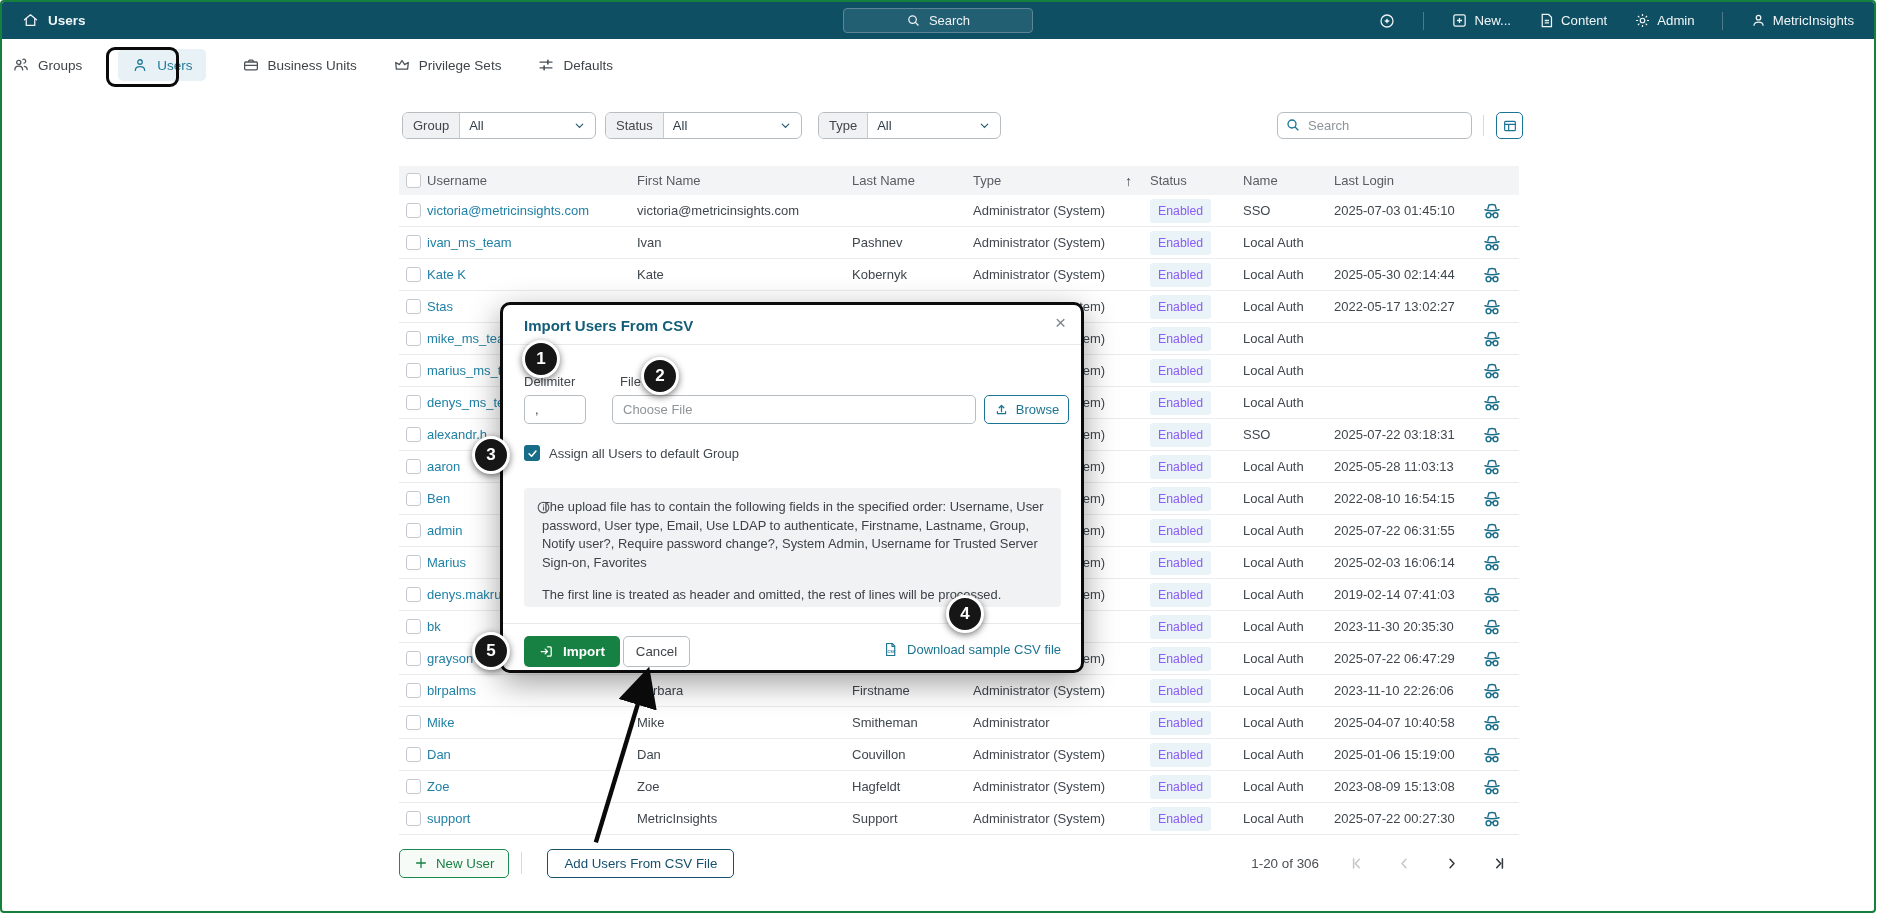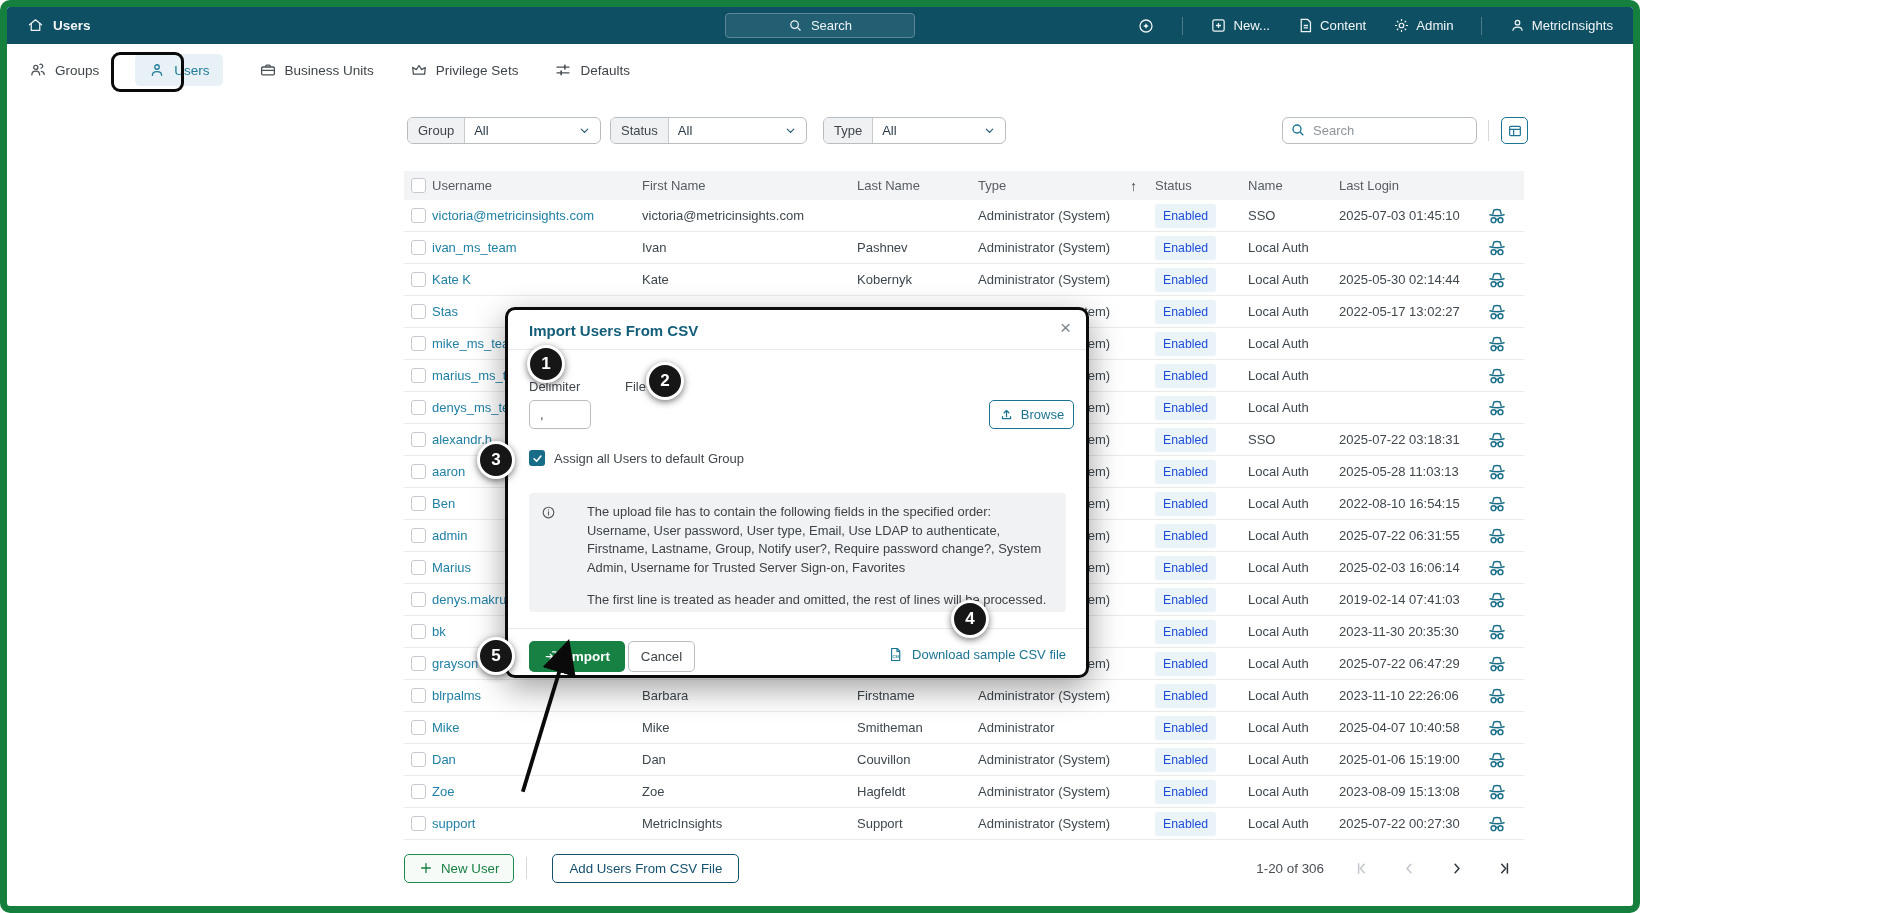--- a/index.html
+++ b/index.html
@@ -1,34 +1,34 @@
 <!DOCTYPE html>
 <html><head>
 <meta charset="utf-8">
 <style>
   * { box-sizing: border-box; margin: 0; padding: 0; }
   html,body { background:#fff; font-family:"Liberation Sans", sans-serif; }
-  .frame{ position:relative; width:1640px; height:913px; border:7px solid #15803d;
-          border-radius:10px; background:#fff; overflow:hidden; }
+  .frame{ position:relative; width:1876px; height:913px; border:2px solid #15803d;
+          border-radius:4px; background:#fff; overflow:hidden; }
 
   
   .topbar{ position:absolute; top:0; left:0; right:0; height:37px; background:#0e4f63;
            display:flex; align-items:center; padding:0 20px; color:#f2f6f7; }
   .topbar-left{ display:flex; align-items:center; gap:9px; font-weight:bold; font-size:13.5px; }
   .topbar-search{ position:absolute; left:50%; transform:translateX(-50%); width:190px; height:25px;
            background:#235f73; border:1px solid #5d8596; border-radius:4px; display:flex;
            align-items:center; justify-content:center; gap:8px; color:#eef3f5; font-size:13px; cursor:pointer;}
   .topbar-right{ margin-left:auto; display:flex; align-items:center; gap:27px; font-size:13.2px; }
   .tb-item{ display:flex; align-items:center; gap:6px; cursor:pointer; white-space:nowrap;}
   .tb-divider{ width:1px; height:18px; background:#4e7a8b; }
   .icon{ display:inline-flex; align-items:center; justify-content:center; }
 
   
   .tabs{ position:absolute; top:37px; left:0; right:0; height:52px; display:flex;
-         align-items:center; gap:36px; padding-left:22px; background:#fff; }
+         align-items:center; gap:36px; padding-left:10px; background:#fff; }
   .tab{ display:flex; align-items:center; gap:8px; font-size:13.5px; color:#3e4449; cursor:pointer; }
   .tab svg{ stroke:#4a5157; }
   .tab.active{ background:#e7f1f6; color:#1f7a99; padding:7px 13px; border-radius:5px; }
   .tab.active svg{ stroke:#1f7a99; }
   .tab-annotation{ position:absolute; left:104px; top:8px; width:73px; height:40px;
          border:3.5px solid #0a0a0a; border-radius:9px; pointer-events:none; }
 
   
   .combo{ position:absolute; top:110px; height:27px; display:flex; border:1px solid #b8bdc2;
           border-radius:6px; overflow:hidden; background:#fff; font-size:13px; cursor:pointer;}
@@ -48,21 +48,21 @@
 
   
   .table{ position:absolute; left:397px; top:164px; width:1120px; font-size:13px; }
   .t-row{ display:grid; grid-template-columns:28px 210px 215px 121px 152px 25px 93px 91px 148px 1fr;
           align-items:center; }
   .t-head{ height:29px; background:#f3f4f6; color:#565c62; }
   .t-body .t-row{ height:32px; border-bottom:1px solid #e9ebee; color:#3f474d; }
   .chk{ width:15px; height:15px; border:1.5px solid #c6cad0; border-radius:3px; background:#fff;
         margin-left:7px; cursor:pointer; }
   .u-link{ color:#2080a5; cursor:pointer; text-decoration:none; white-space:nowrap; overflow:hidden;}
-  .badge{ display:inline-block; background:#e9f3f8; color:#1d4ed8; font-size:12.3px;
+  .badge{ display:inline-block; background:#e9f3f8; color:#8b5cf6; font-size:12.3px;
           padding:5px 8px; border-radius:3px; }
   .sort{ color:#3f454b; font-size:14px; }
   .spy-btn{ background:none; border:none; cursor:pointer; display:flex; padding:0; }
 
   
   .list-footer{ position:absolute; left:397px; top:846px; width:1120px; height:30px;
           display:flex; align-items:center; }
   .btn{ display:flex; align-items:center; gap:8px; height:29px; border-radius:5px;
         font-size:13.3px; cursor:pointer; background:#fff; font-family:inherit; }
   .btn-newuser{ border:1.3px solid #1c8a4e; color:#177f41; padding:0 14px; background:#f7fbf8;}
@@ -84,21 +84,21 @@
             font-size:13px; color:#3f454a; padding:0 10px; outline:none; font-family:inherit;}
   .m-input::placeholder{ color:#8d9499; }
   .browse-btn{ position:absolute; left:481px; top:90px; width:85px; height:29px;
             border:1.4px solid #1b7493; border-radius:5px; background:#fff; color:#1b7493;
             display:flex; align-items:center; justify-content:center; gap:7px; font-size:13px; cursor:pointer;}
   .m-checkrow{ position:absolute; left:21px; top:140px; display:flex; align-items:center; gap:9px;
             font-size:13px; color:#40474d; }
   .checkbox-on{ width:16px; height:16px; background:#176d87; border-radius:3px; display:flex;
             align-items:center; justify-content:center; cursor:pointer; }
   .m-info{ position:absolute; left:21px; top:183px; width:537px; height:119px; background:#f1f2f3;
-            border-radius:4px; padding:10px 16px 10px 58px; font-size:12.9px; color:#3c4247;
+            border-radius:4px; padding:10px 16px 10px 18px; font-size:12.9px; color:#3c4247;
             line-height:1.44; }
   .m-info .icon{ position:absolute; left:12px; top:12px; }
   .m-info p + p{ margin-top:14px; }
   .m-hr2{ position:absolute; top:318px; left:0; right:0; height:1px; background:#e7e9eb; }
   .btn-import{ position:absolute; left:21px; top:331px; height:31px; background:#168142;
             border:none; border-radius:5px; color:#fff; font-weight:bold; font-size:13.5px;
             display:flex; align-items:center; gap:9px; padding:8px 15px; cursor:pointer; font-family:inherit;}
   .btn-cancel{ position:absolute; left:120px; top:331px; height:31px; width:67px;
             border:1px solid #b8bdc2; border-radius:5px; background:#fff; color:#3f454a;
             font-size:13.3px; cursor:pointer; font-family:inherit;}
@@ -799,20 +799,21 @@
   </div>
 
   <div class="modal">
     <span class="m-title">Import Users From CSV</span>
     <span class="m-close">×</span>
     <span class="m-hr1"></span>
 
     <span class="m-label" style="left:21px; top:69px;">Delimiter</span>
     <span class="m-label" style="left:117px; top:69px;">File</span>
     <input class="m-input" style="left: 21px; top: 90px; width: 62px;" value=",">
+    <input class="m-input" style="left: 109px; top: 90px; width: 364px;" placeholder="Choose File">
     <button class="browse-btn">
       <span class="icon">
         <svg width="15" height="15" viewBox="0 0 24 24" fill="none" stroke="#1b7493" stroke-width="2" stroke-linecap="round" stroke-linejoin="round">
             <path d="M12 15.5V5.5M8.2 9.2 12 5.5l3.8 3.7"></path>
             <path d="M5.5 15.5v3h13v-3"></path>
           </svg>
       </span>
       <span>Browse</span>
     </button>
 

